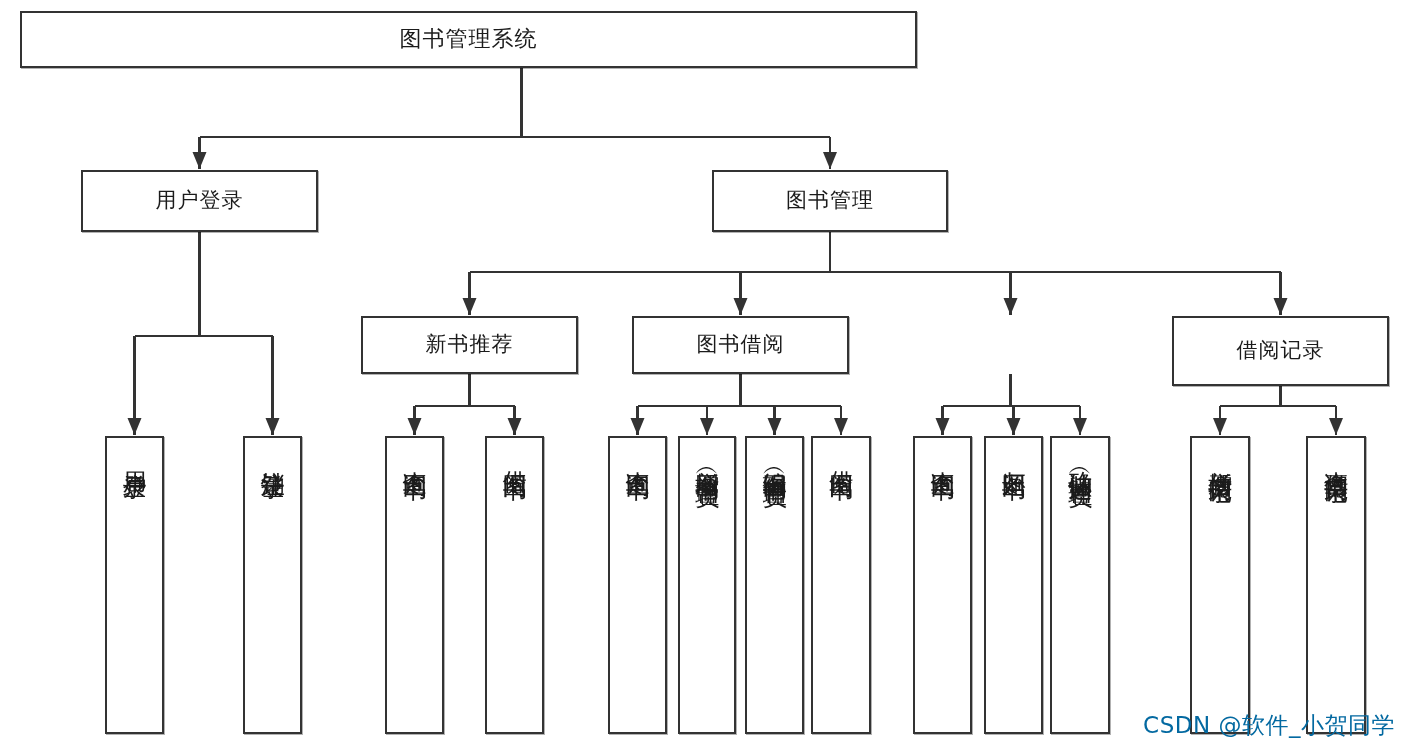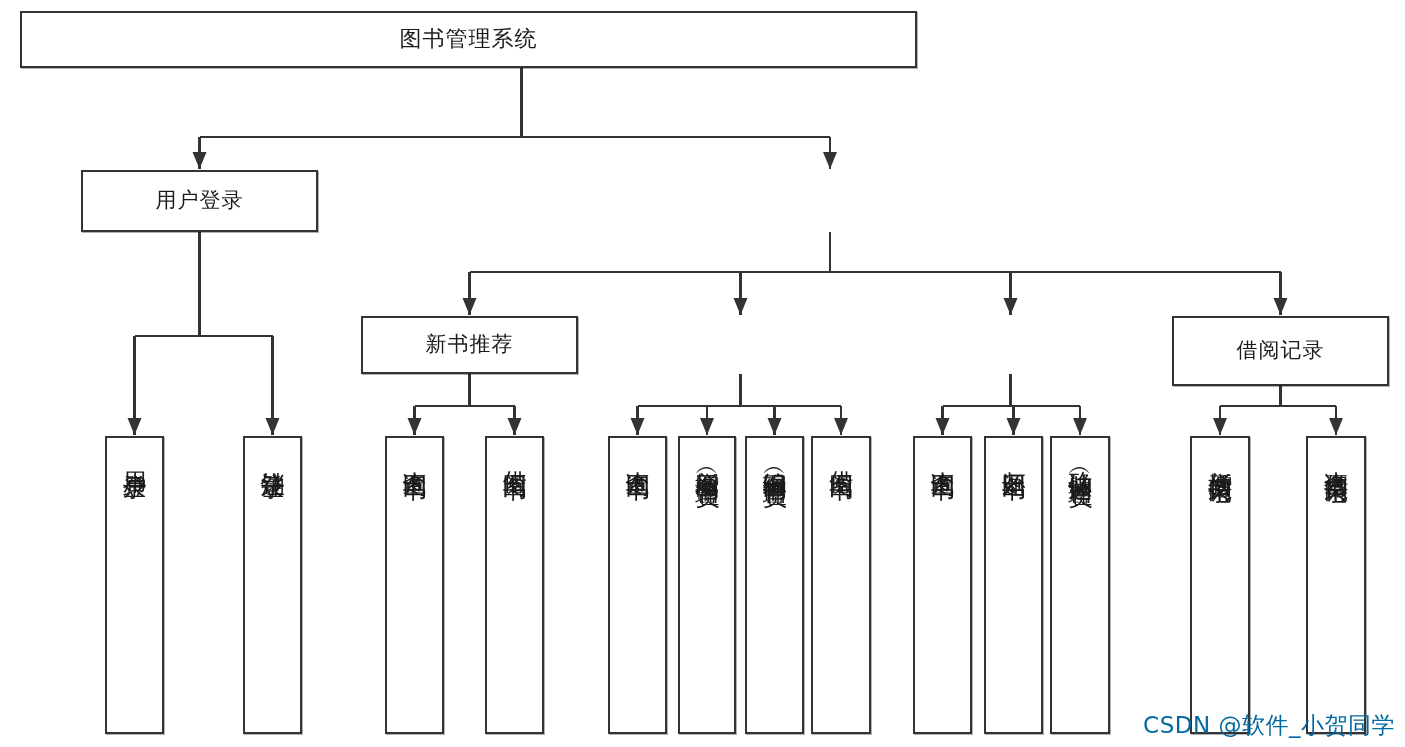--- a/index.html
+++ b/index.html
@@ -129,24 +129,30 @@
       <polygon points="1329,418 1343,418 1336,435" fill="#333333"></polygon>
     </svg>
 
   <div class="node root horiz" style="left: 20px; top: 11px; width: 897px; height: 57px;">
     <span>图书管理系统</span>
   </div>
 
   <div class="node horiz" style="left: 81px; top: 170px; width: 237px; height: 62px;">
     <span>用户登录</span>
   </div>
+  <div class="node horiz" style="left: 712px; top: 170px; width: 236px; height: 62px;">
+    <span>图书管理</span>
+  </div>
 
   <div class="node horiz" style="left: 361px; top: 316px; width: 217px; height: 58px;">
     <span>新书推荐</span>
   </div>
+  <div class="node horiz" style="left: 632px; top: 316px; width: 217px; height: 58px;">
+    <span>图书借阅</span>
+  </div>
   <div class="node horiz" style="left: 1172px; top: 316px; width: 217px; height: 70px;">
     <span>借阅记录</span>
   </div>
 
   <div class="node vert" style="left: 105px; top: 436px; width: 59px; height: 298px;">
     <span class="vtext">用户登录</span>
   </div>
   <div class="node vert" style="left: 243px; top: 436px; width: 59px; height: 298px;">
     <span class="vtext">注销登录</span>
   </div>

